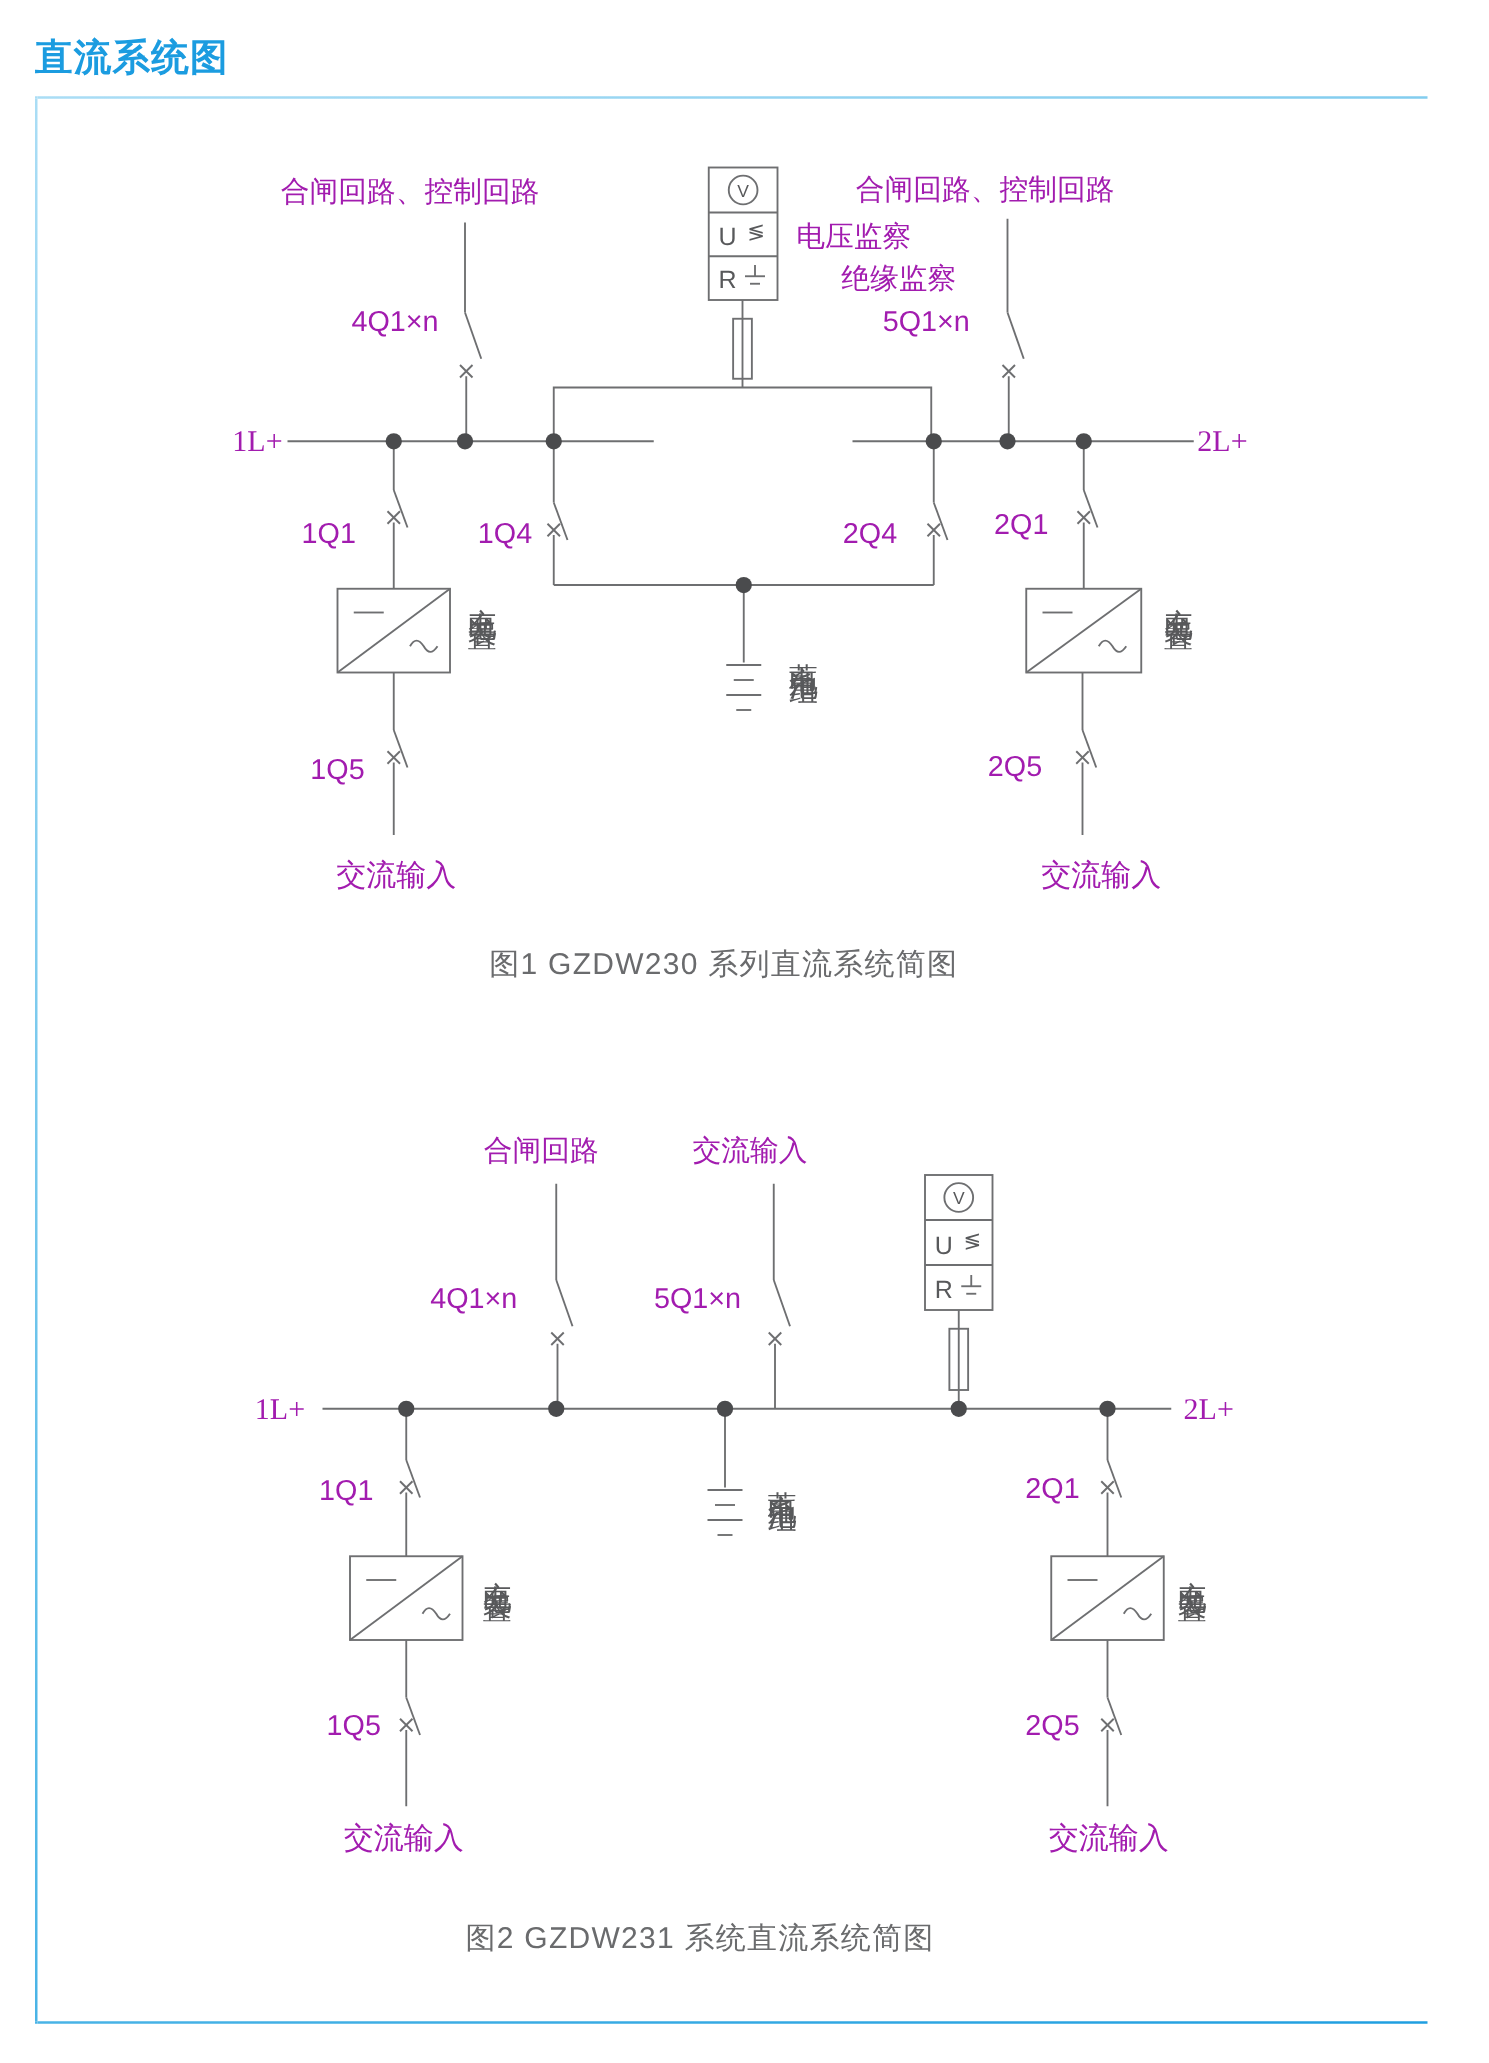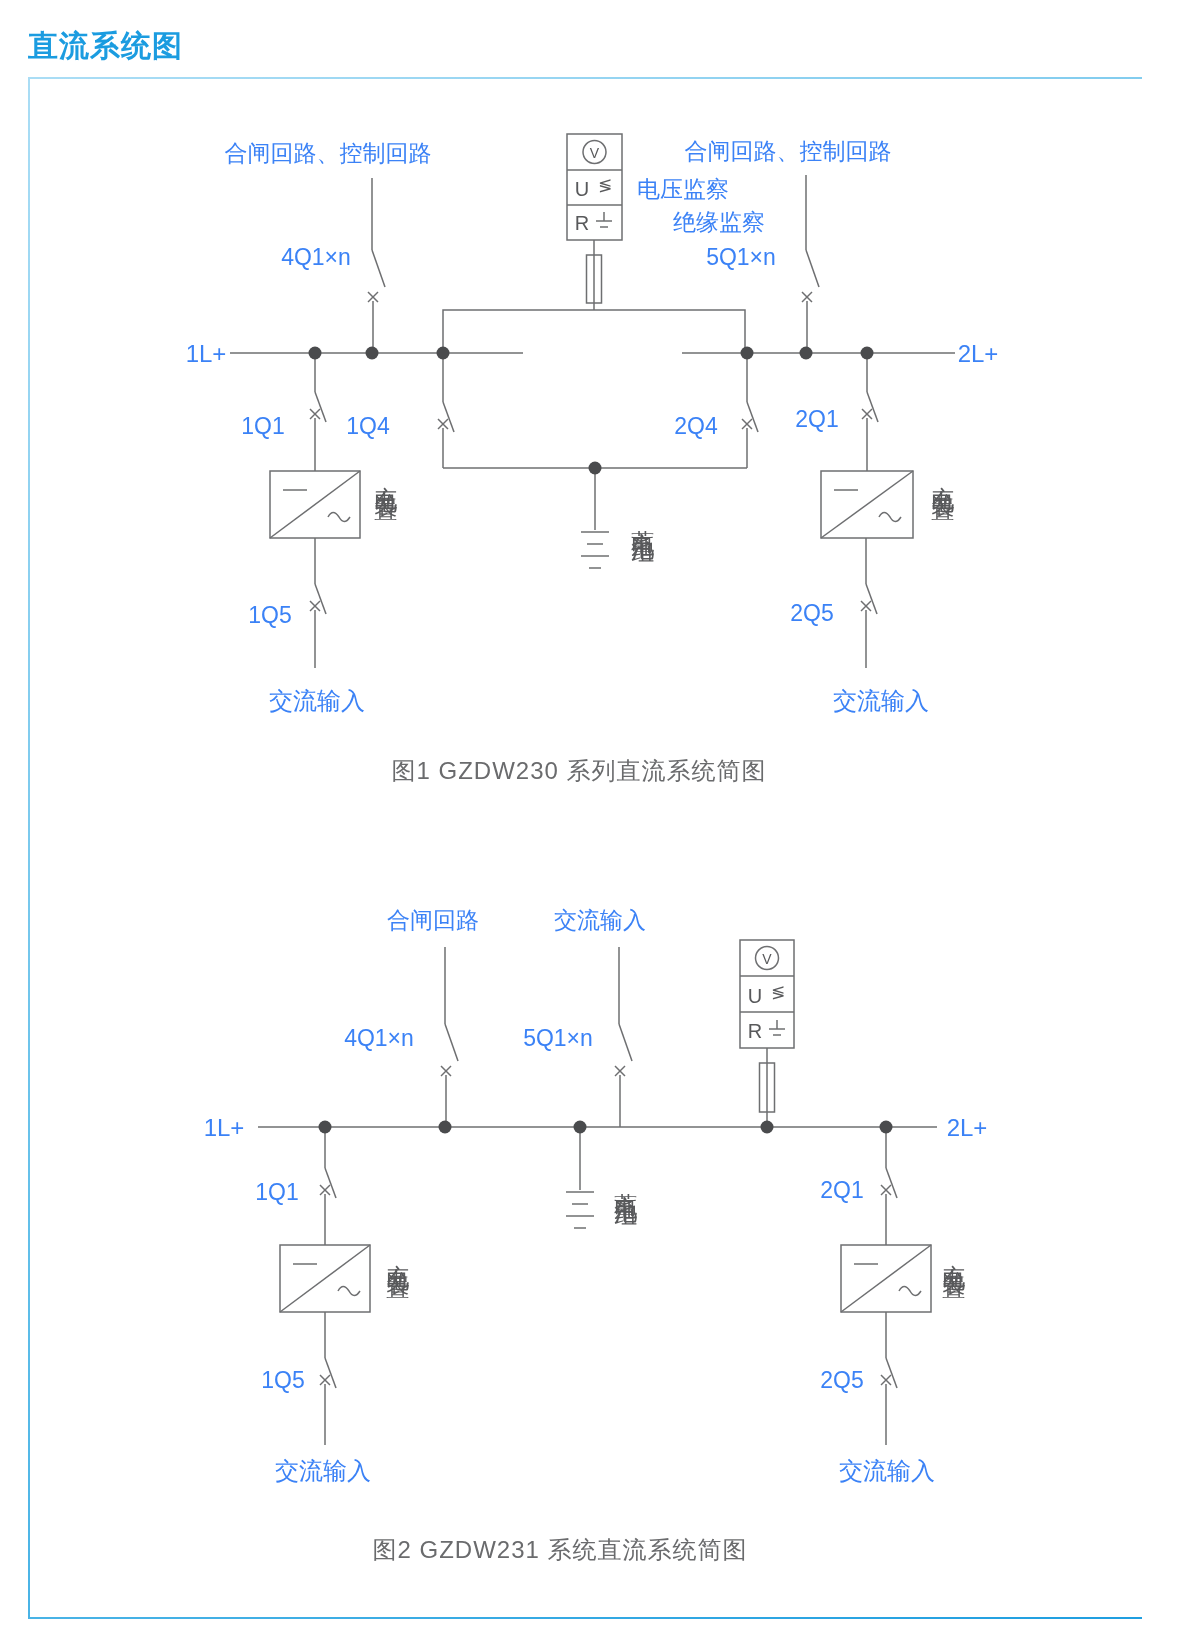--- a/index.html
+++ b/index.html
@@ -23,24 +23,24 @@
   svg.circuit path, svg.circuit line, svg.circuit polyline, svg.circuit rect, svg.circuit circle {
     stroke:#6E6F71; stroke-width:1.5; fill:none;
   }
   svg.circuit .dot { fill:#4A4B4D; stroke:none; }
   svg.circuit text {
     font-family:"Liberation Sans","DejaVu Sans",sans-serif;
     fill:#58595B; stroke:none;
   }
   .lbl {
     position:absolute; font-size:23px; white-space:nowrap;
-    transform:translateX(-50%); line-height:1.1; color:#3b82f6;
+    transform:translateX(-50%); line-height:1.1; color:#a21caf;
   }
   .lbl.la { transform:none; }
-  .lbl.big { font-size:24px; }
+  .lbl.big { font-size:24px;font-family:Liberation Serif, serif; }
   .vlbl {
     position:absolute; font-size:23px; color:#58595B;
     writing-mode:vertical-rl; text-orientation:upright;
     letter-spacing:4px; line-height:1.05; white-space:nowrap;
   }
   .caption { position:absolute; font-size:24px; transform:translateX(-50%); white-space:nowrap; color:#6a6b6d; letter-spacing:1px; }
 </style>
 </head>
 <body>
 
@@ -284,21 +284,21 @@
 
   <div class="lbl" style="left:328px; top:141px;">合闸回路、控制回路</div>
   <div class="lbl" style="left:788px; top:139px;">合闸回路、控制回路</div>
   <div class="lbl la" style="left:637px; top:177px;">电压监察</div>
   <div class="lbl la" style="left:637px; top:210px;margin-left:36px;">绝缘监察</div>
   <div class="lbl" style="left:316px; top:245px;">4Q1×n</div>
   <div class="lbl" style="left:741px; top:245px;">5Q1×n</div>
   <div class="lbl big" style="left:206px; top:341px;">1L+</div>
   <div class="lbl big" style="left:978px; top:341px;">2L+</div>
   <div class="lbl" style="left:263px; top:414px;">1Q1</div>
-  <div class="lbl" style="left:368px; top:414px;">1Q4</div>
+  <div class="lbl" style="left:404px; top:414px;">1Q4</div>
   <div class="lbl" style="left:696px; top:414px;">2Q4</div>
   <div class="lbl" style="left:817px; top:407px;">2Q1</div>
   <div class="vlbl" style="left:374px; top:468px;">充电装置</div>
   <div class="vlbl" style="left:931px; top:468px;">充电装置</div>
   <div class="vlbl" style="left:631px; top:511px;">蓄电池组</div>
   <div class="lbl" style="left:270px; top:603px;">1Q5</div>
   <div class="lbl" style="left:812px; top:601px;">2Q5</div>
   <div class="lbl big" style="left:317px; top:688px;">交流输入</div>
   <div class="lbl big" style="left:881px; top:688px;">交流输入</div>
   <div class="caption" style="left:555px; top:755px;margin-left:24px;">图1 GZDW230 系列直流系统简图</div>

